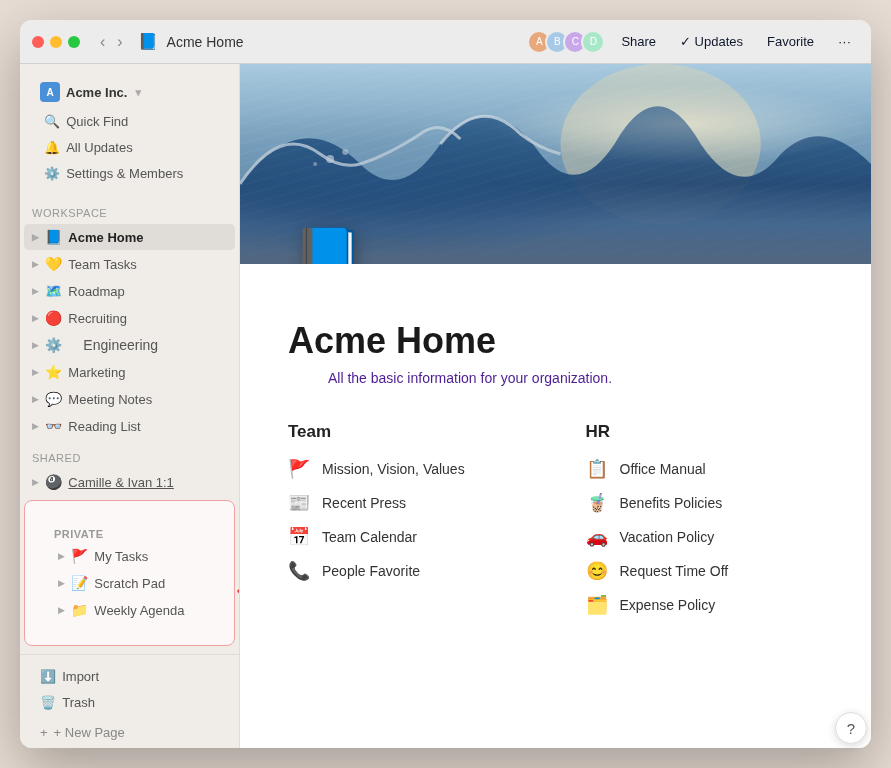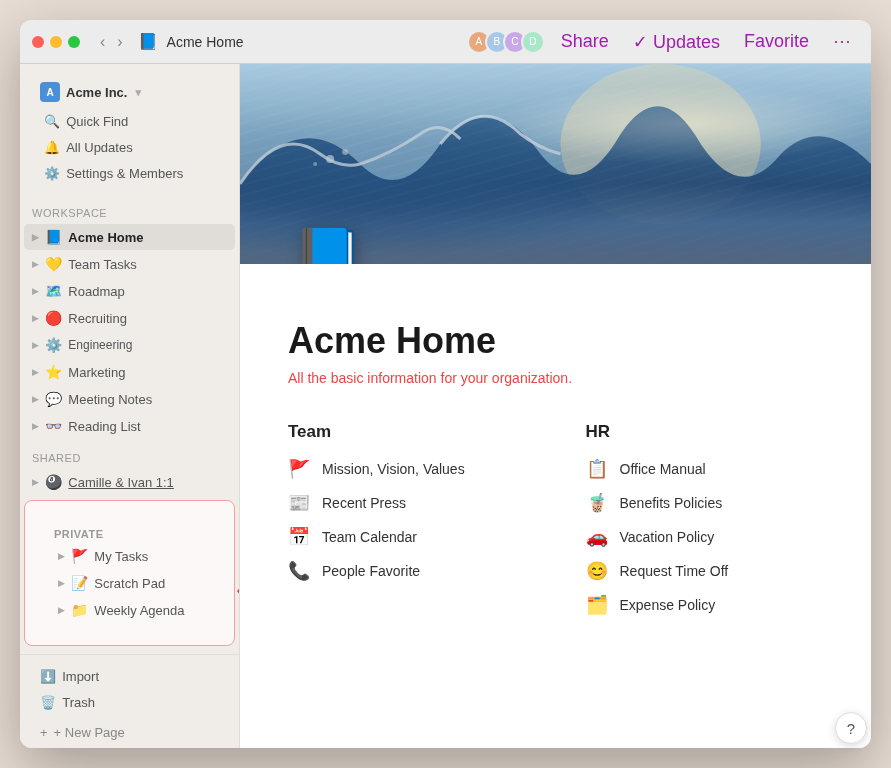--- a/index.html
+++ b/index.html
@@ -94,22 +94,22 @@
     }
     .avatar-circle:first-child { margin-left: 0; }
     .av1 { background: #e8a87c; }
     .av2 { background: #a8c8e8; }
     .av3 { background: #c8a8e8; }
     .av4 { background: #a8e8c8; }
     .titlebar-btn {
       background: none;
       border: none;
       cursor: pointer;
-      font-size: 18px;
-      color: #a21caf;
+      font-size: 13px;
+      color: #0f172a;
       padding: 4px 8px;
       border-radius: 4px;
     }
     
     .main-layout {
       display: flex;
       flex: 1;
       overflow: hidden;
     }
     
@@ -226,22 +226,23 @@
     }
     .page-main-title {
       font-size: 36px;
       font-weight: 700;
       color: #1a1a1a;
       margin-bottom: 8px;
       margin-top: 16px;
     }
     .page-subtitle {
       font-size: 14px;
-      color: #ef4444;
+      color: #4c1d95;
       margin-bottom: 36px;
+      margin-left: 40px;
     }
     .columns {
       display: flex;
       gap: 60px;
     }
     .column {
       flex: 1;
     }
     .column-title {
       font-size: 17px;
@@ -368,21 +369,21 @@
             <span style="font-size:13px;">Roadmap</span>
           </div>
           <div class="sidebar-item-row">
             <span class="chevron">▶</span>
             <span style="font-size:14px;">🔴</span>
             <span style="font-size:13px;">Recruiting</span>
           </div>
           <div class="sidebar-item-row">
             <span class="chevron">▶</span>
             <span style="font-size:14px;">⚙️</span>
-            <span style="font-size:12px;">Engineering</span>
+            <span style="font-size:14px;margin-left:15px;">Engineering</span>
           </div>
           <div class="sidebar-item-row">
             <span class="chevron">▶</span>
             <span style="font-size:14px;">⭐</span>
             <span style="font-size:13px;">Marketing</span>
           </div>
           <div class="sidebar-item-row">
             <span class="chevron">▶</span>
             <span style="font-size:14px;">💬</span>
             <span style="font-size:13px;">Meeting Notes</span>

